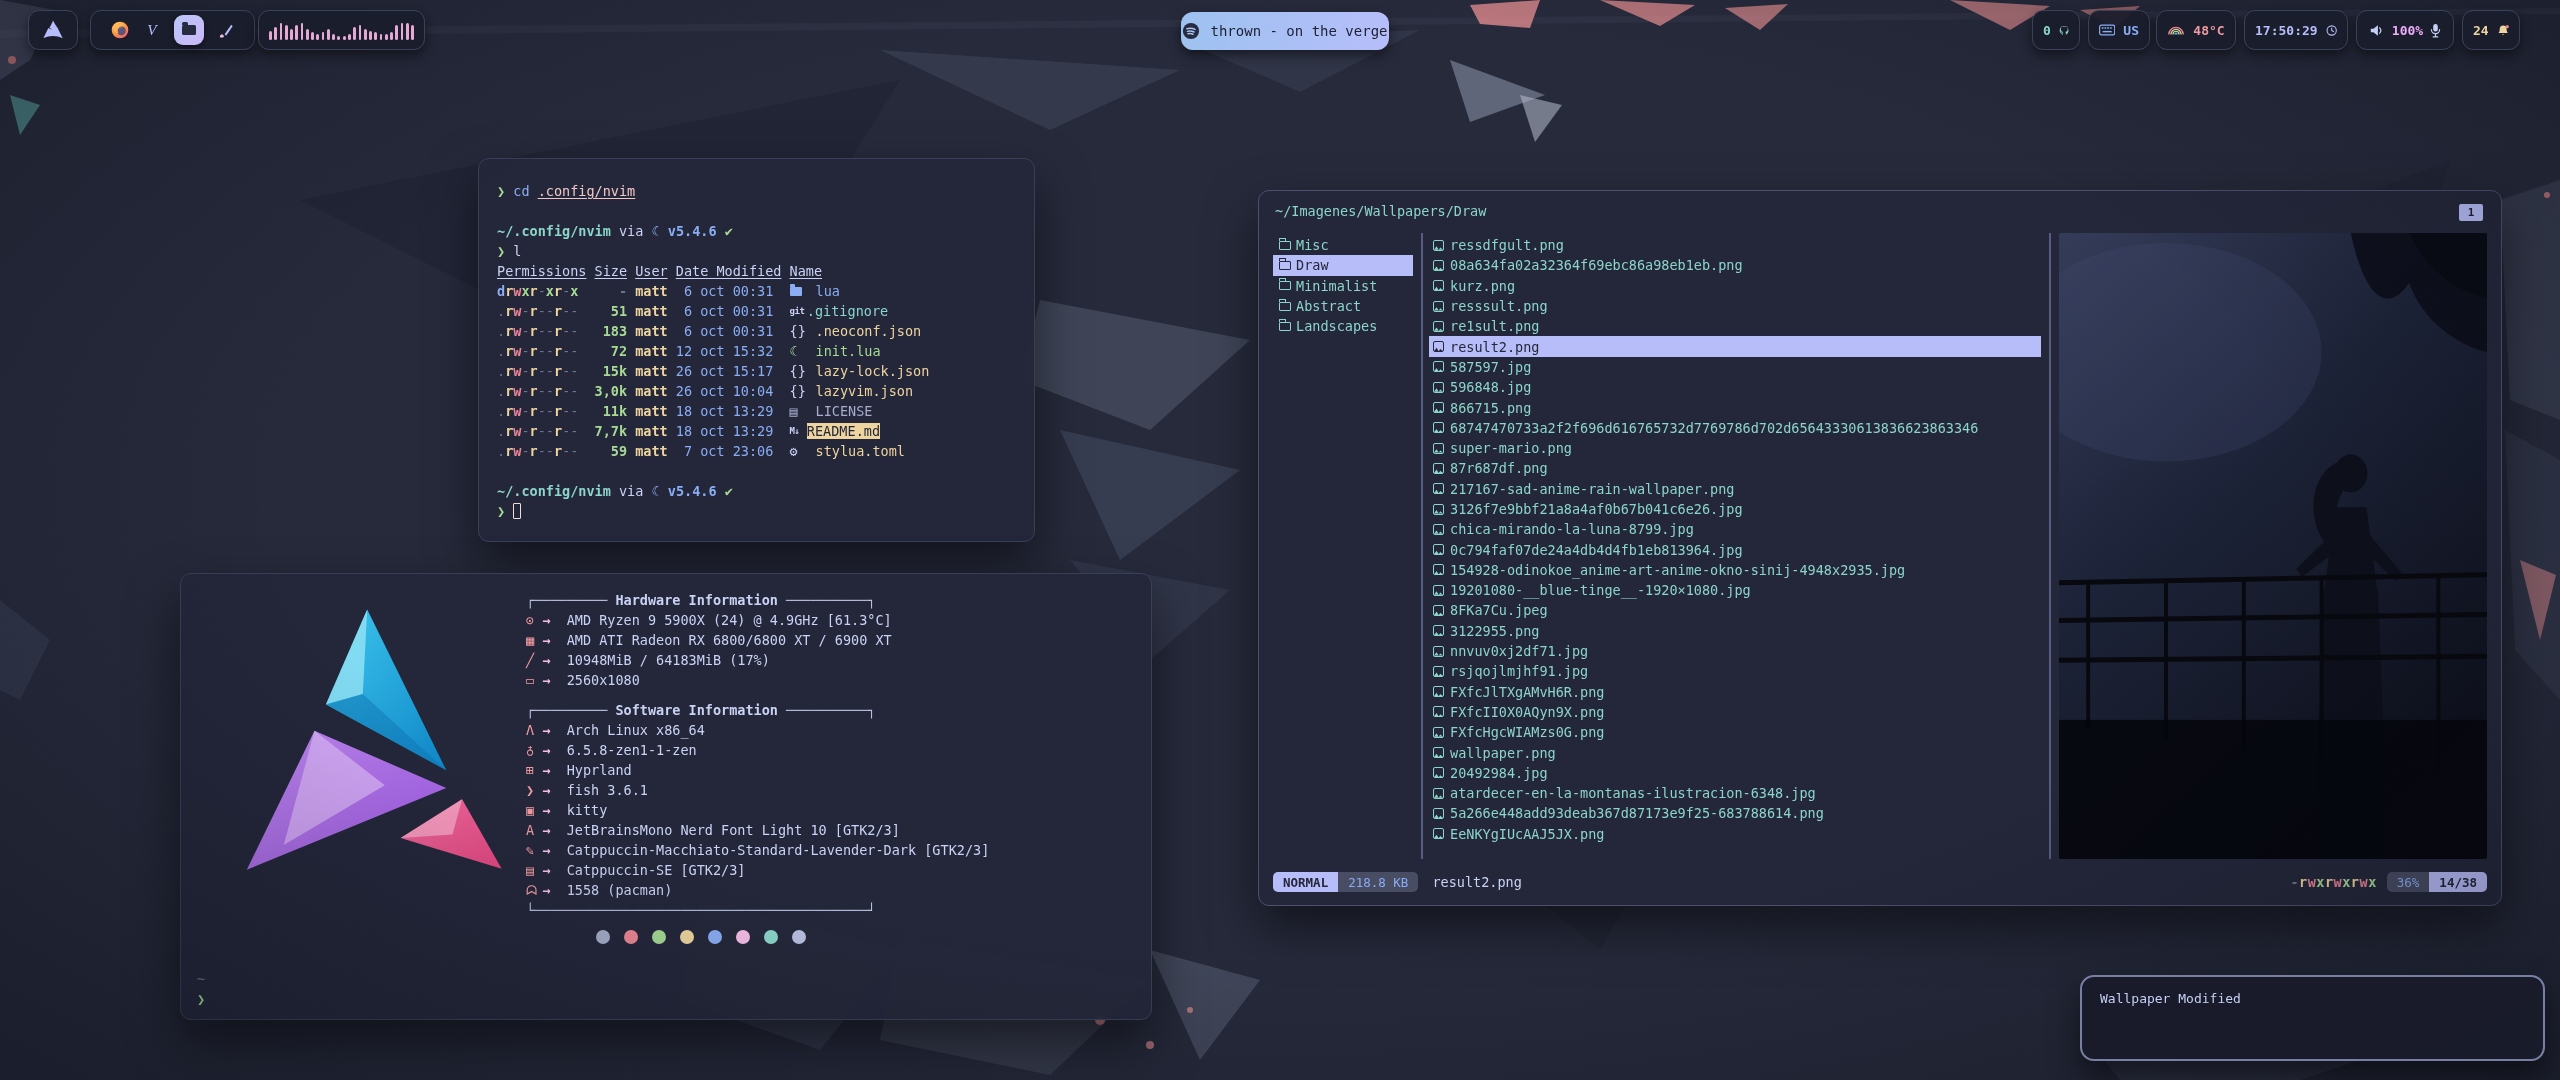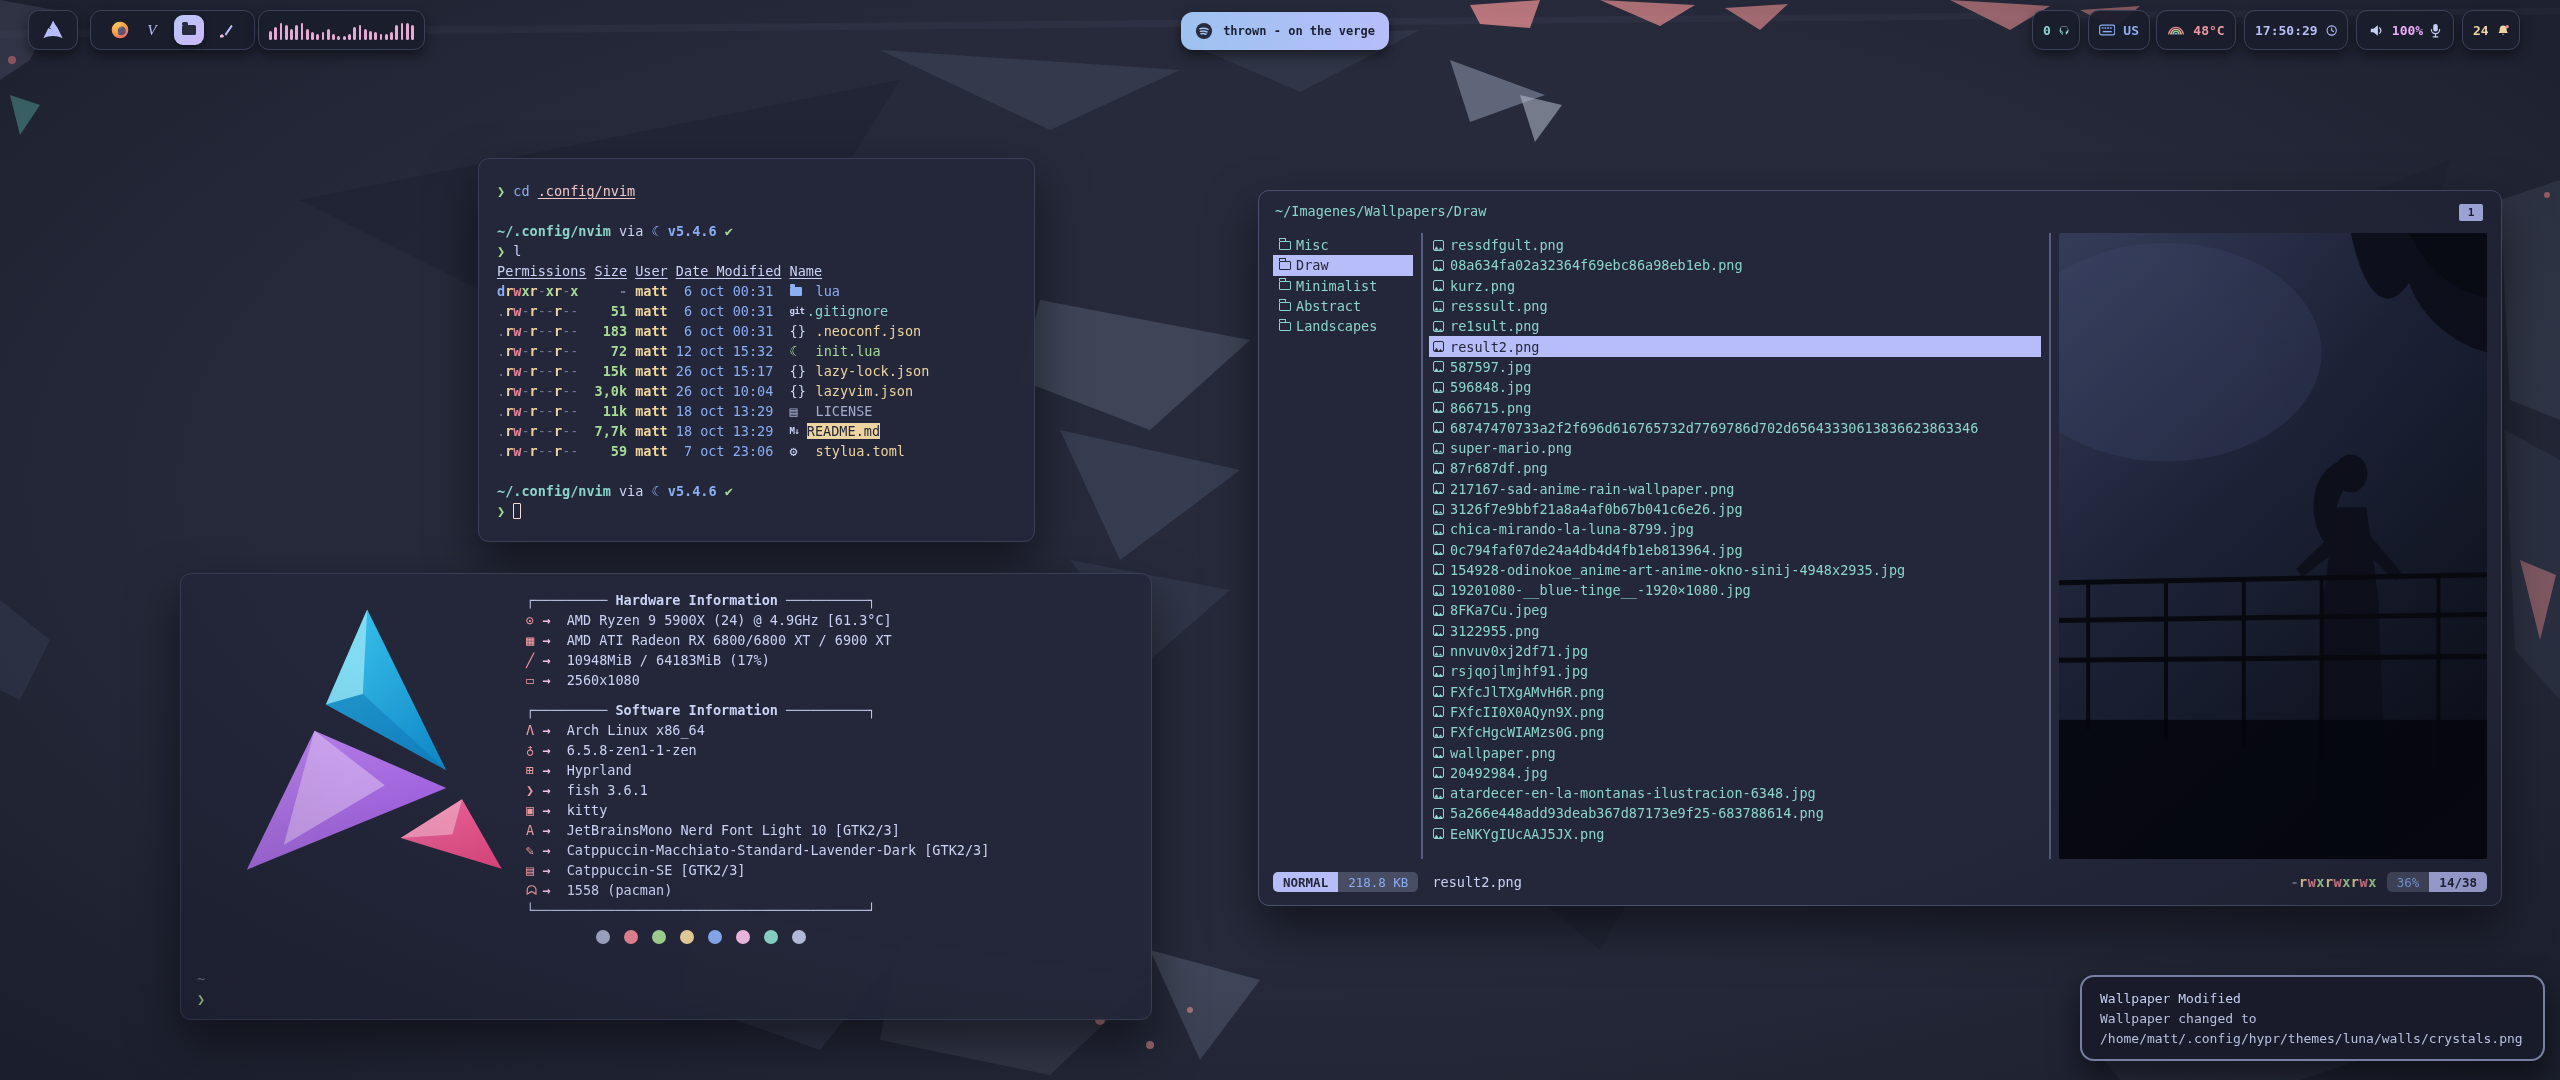--- a/index.html
+++ b/index.html
@@ -30,21 +30,21 @@
   .folder-glyph::before { content:''; position:absolute; top:-3px; left:0; width:6px; height:3px;
     background:#262b40; border-radius:1.5px 1.5px 0 0; }
   .visualizer { left:258px; width:167px; padding:0 10px; gap:2.5px; align-items:flex-end; padding-bottom:9px; }
   .vbar { width:3.2px; background:#e5a9d4; border-radius:1.5px; display:inline-block; }
   .spotify {
     left:1181px; width:208px; height:38px; top:12px;
     background:linear-gradient(90deg,#9dc2f0,#b6befa);
     border:none; border-radius:12px; gap:10px;
     box-shadow:0 5px 12px rgba(0,0,0,.5);
   }
-  .spotify .stitle { color:#1c2032; font-weight:700; font-size:12px; }
+  .spotify .stitle { color:#1c2032; font-weight:400; font-size:14px; }
   .module { gap:8px; font-size:13px; font-weight:700; padding:0 10px; }
   .m-updates { left:2032px; width:48px; }
   .m-keyboard { left:2088px; width:62px; }
   .m-weather { left:2156px; width:80px; }
   .m-clock { left:2244px; width:104px; }
   .m-audio { left:2356px; width:98px; gap:7px;}
   .m-notif { left:2462px; width:58px; }
   .c-teal2 { color:#8bd5ca; } .c-blue2 { color:#8aadf4; } .c-peach2 { color:#ee99a0; }
   .c-lav2 { color:#b7bdf8; } .c-txt2 { color:#f0abfc; } .c-yel2 { color:#eed49f; }
 
@@ -593,14 +593,13 @@
       <span style="display:flex">
         <span class="pill pill-pct">36%</span>
         <span class="pill pill-pos">14/38</span>
       </span>
     </span>
   </div>
 </div>
 
 <div class="notif">
   <div>Wallpaper Modified</div>
-  <div class="notif-body">Wallpaper changed to /home/matt/.config/hypr/themes/luna/walls/crystals.png</div>
 </div>
 
 </body></html>

